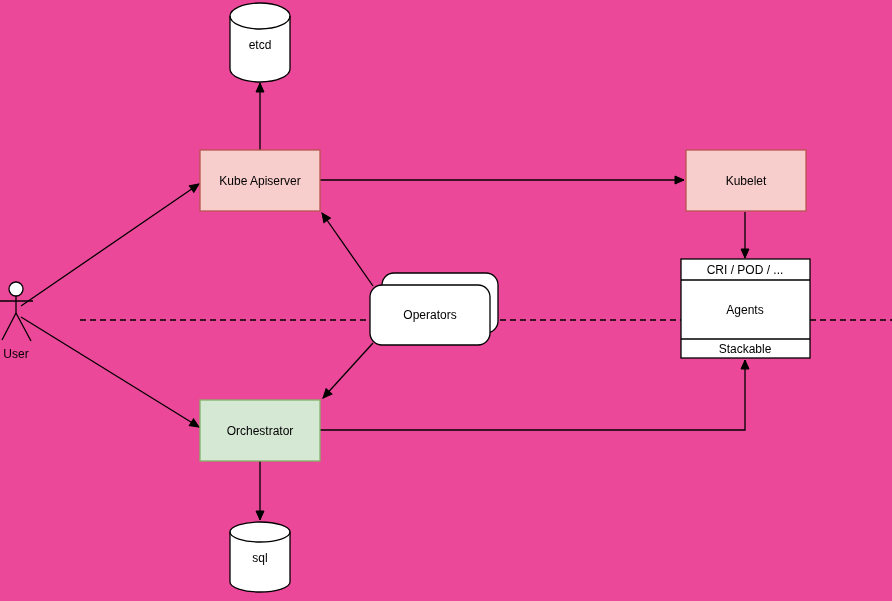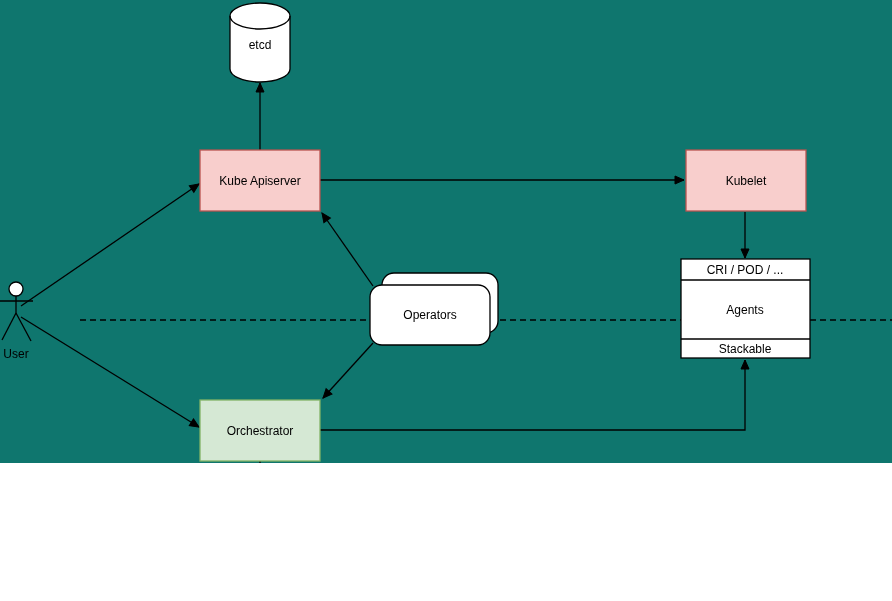--- a/index.html
+++ b/index.html
@@ -4,22 +4,22 @@
 <style>
   html, body {
     margin: 0;
     padding: 0;
     background: #ffffff;
     font-family: "Liberation Sans", sans-serif;
   }
   .canvas {
     position: relative;
     width: 892px;
-    height: 463px;
-    background: #0f766e;
+    height: 601px;
+    background: #ec4899;
     overflow: hidden;
   }
   svg { display: block; }
   .edge {
     fill: none;
     stroke: #000000;
     stroke-width: 1.3;
   }
   .sep {
     fill: none;

